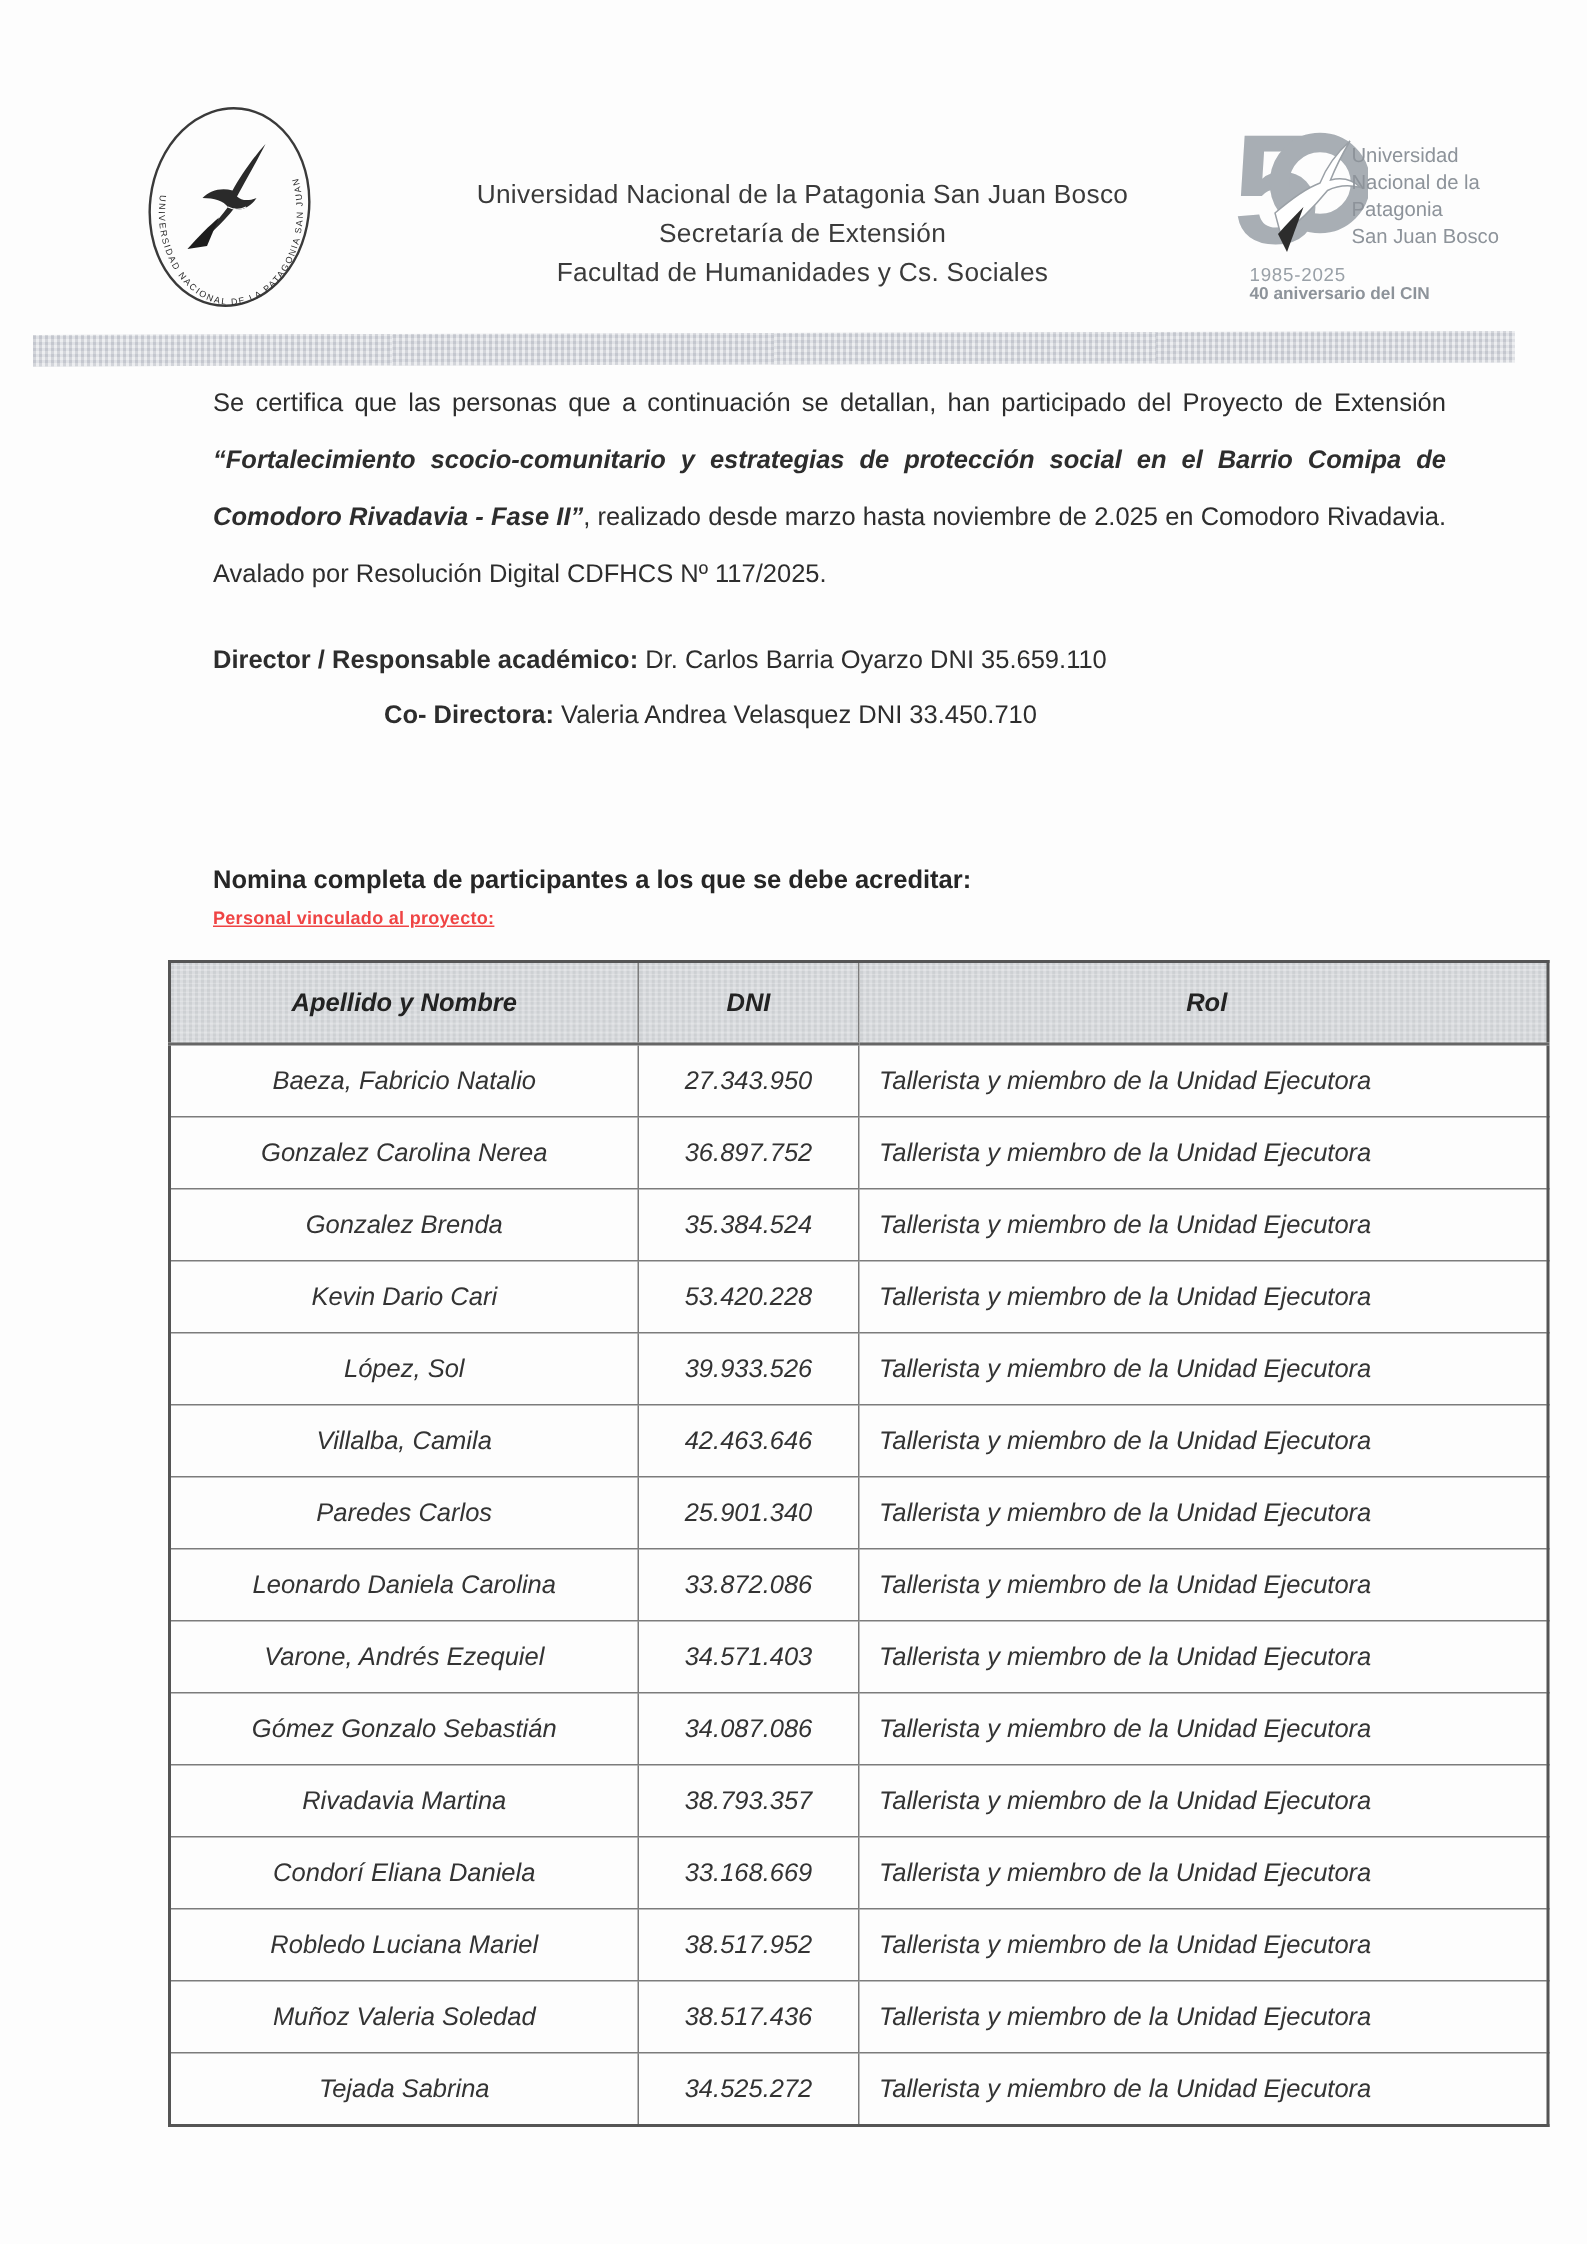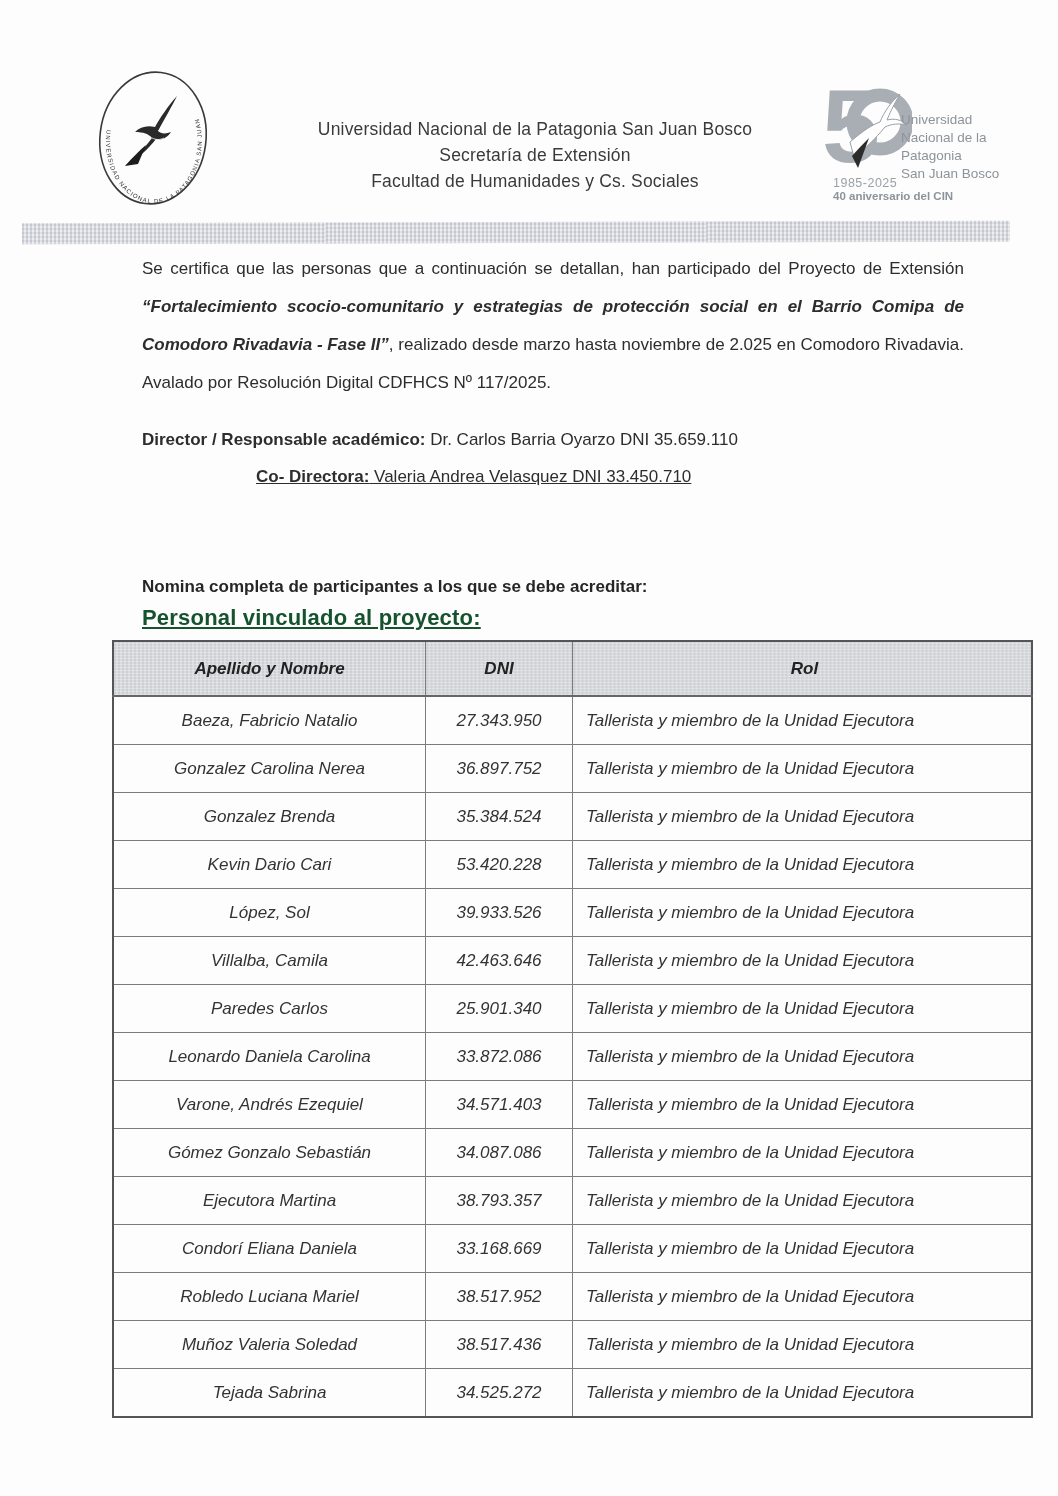--- a/index.html
+++ b/index.html
@@ -14,21 +14,21 @@
   .abs{position:absolute;}
 
   
   .uni-lines{
     left:270px;top:116px;width:530px;
     text-align:center;
     font-size:17.5px;line-height:26px;color:#3a3a3a;
     letter-spacing:.2px;
   }
   .anniv-text{
-    left:901px;top:111px;width:120px;
+    left:901px;top:95px;width:120px;
     font-size:13.5px;line-height:18px;color:#8d939a;
   }
   .anniv-years{
     left:833px;top:176px;font-size:12.5px;color:#9aa1a8;letter-spacing:.5px;
   }
   .anniv-caption{
     left:833px;top:190px;font-size:11.5px;font-weight:bold;color:#8d939a;
   }
 
   
@@ -42,25 +42,25 @@
   }
 
   
   .certify{
     left:142px;top:250px;width:822px;
     font-size:17px;line-height:38px;
     text-align:justify;color:#2d2d2d;
   }
   .certify .proj{font-weight:bold;font-style:italic;}
   .dir-line{left:142px;top:430px;font-size:17px;color:#2d2d2d;}
-  .codir-line{left:256px;top:467px;font-size:17px;color:#2d2d2d;text-decoration:underline;}
+  .codir-line{left:256px;top:467px;font-size:17px;color:#2d2d2d;}
   .b{font-weight:bold;}
   .roster-heading{left:142px;top:536px;font-size:17px;font-weight:bold;color:#262626;margin-top:41px;}
   .section-heading{
-    left:142px;top:605px;font-size:22px;font-weight:bold;color:#14532d;
+    left:142px;top:605px;font-size:12px;font-weight:bold;color:#ef4444;
     text-decoration:underline;letter-spacing:.2px;
   }
 
   
   table.roster{
     position:absolute;left:112px;top:640px;
     border-collapse:collapse;table-layout:fixed;width:870px;
     font-size:17px;color:#333;
   }
   table.roster td,table.roster th{
@@ -192,21 +192,21 @@
         <td class="c-name">Varone, Andrés Ezequiel</td>
         <td class="c-dni">34.571.403</td>
         <td class="c-rol">Tallerista y miembro de la Unidad Ejecutora</td>
       </tr>
       <tr>
         <td class="c-name">Gómez Gonzalo Sebastián</td>
         <td class="c-dni">34.087.086</td>
         <td class="c-rol">Tallerista y miembro de la Unidad Ejecutora</td>
       </tr>
       <tr>
-        <td class="c-name">Ejecutora Martina</td>
+        <td class="c-name">Rivadavia Martina</td>
         <td class="c-dni">38.793.357</td>
         <td class="c-rol">Tallerista y miembro de la Unidad Ejecutora</td>
       </tr>
       <tr>
         <td class="c-name">Condorí Eliana Daniela</td>
         <td class="c-dni">33.168.669</td>
         <td class="c-rol">Tallerista y miembro de la Unidad Ejecutora</td>
       </tr>
       <tr>
         <td class="c-name">Robledo Luciana Mariel</td>

